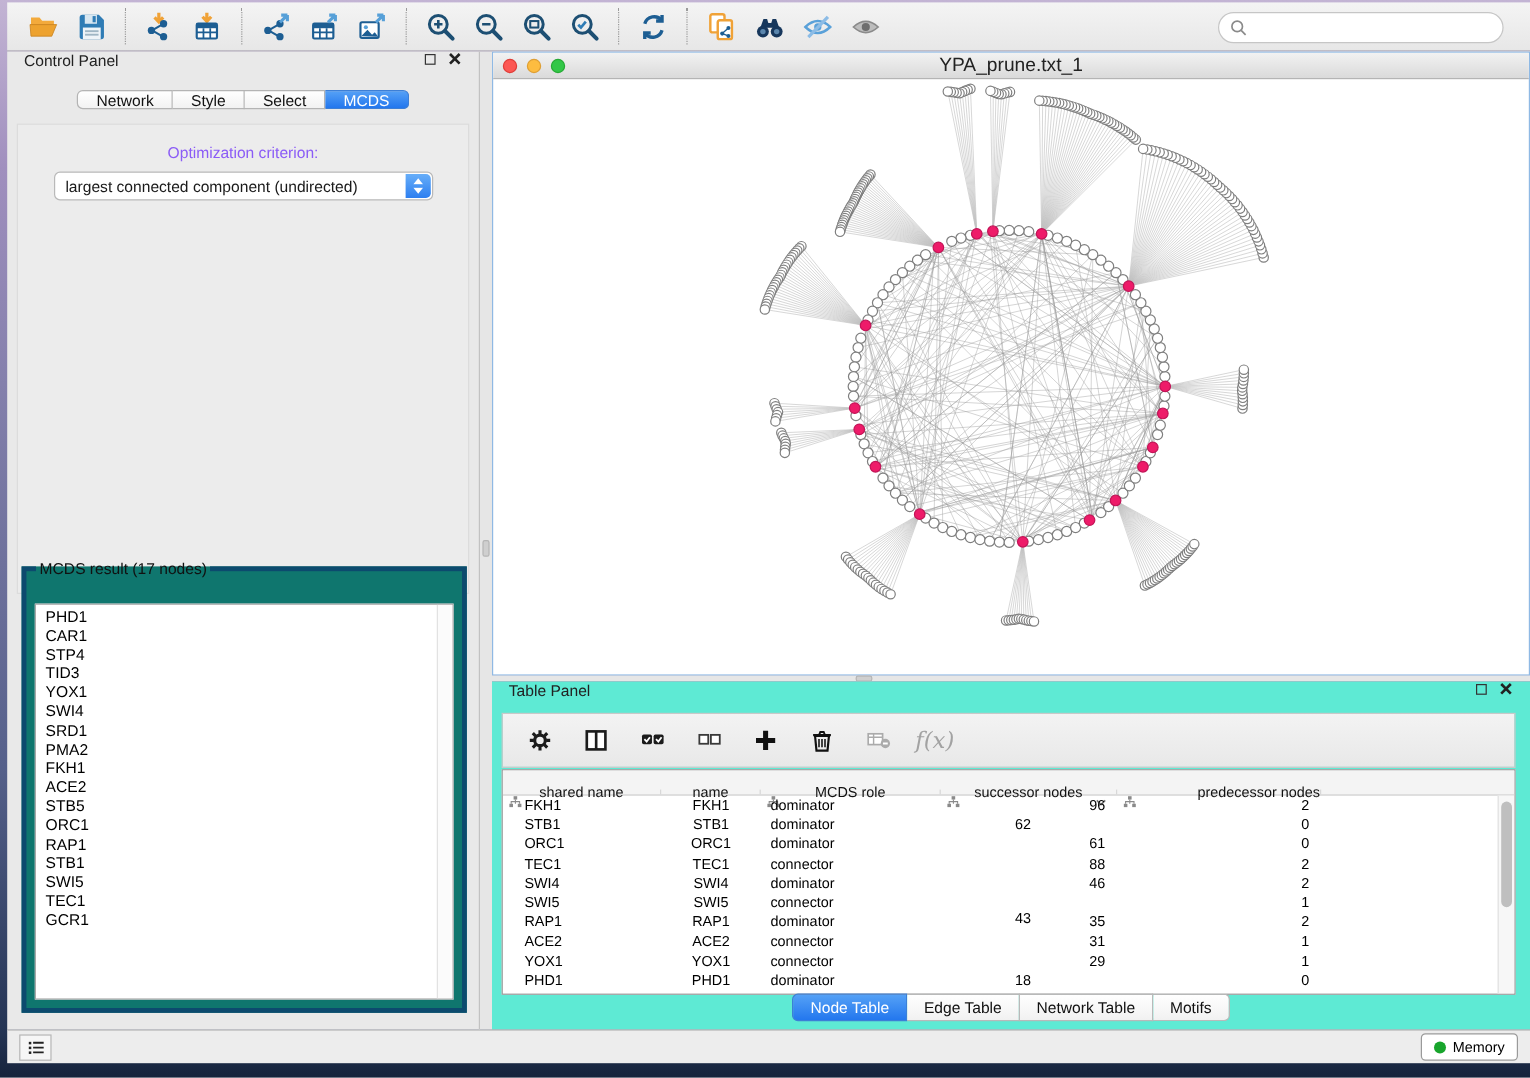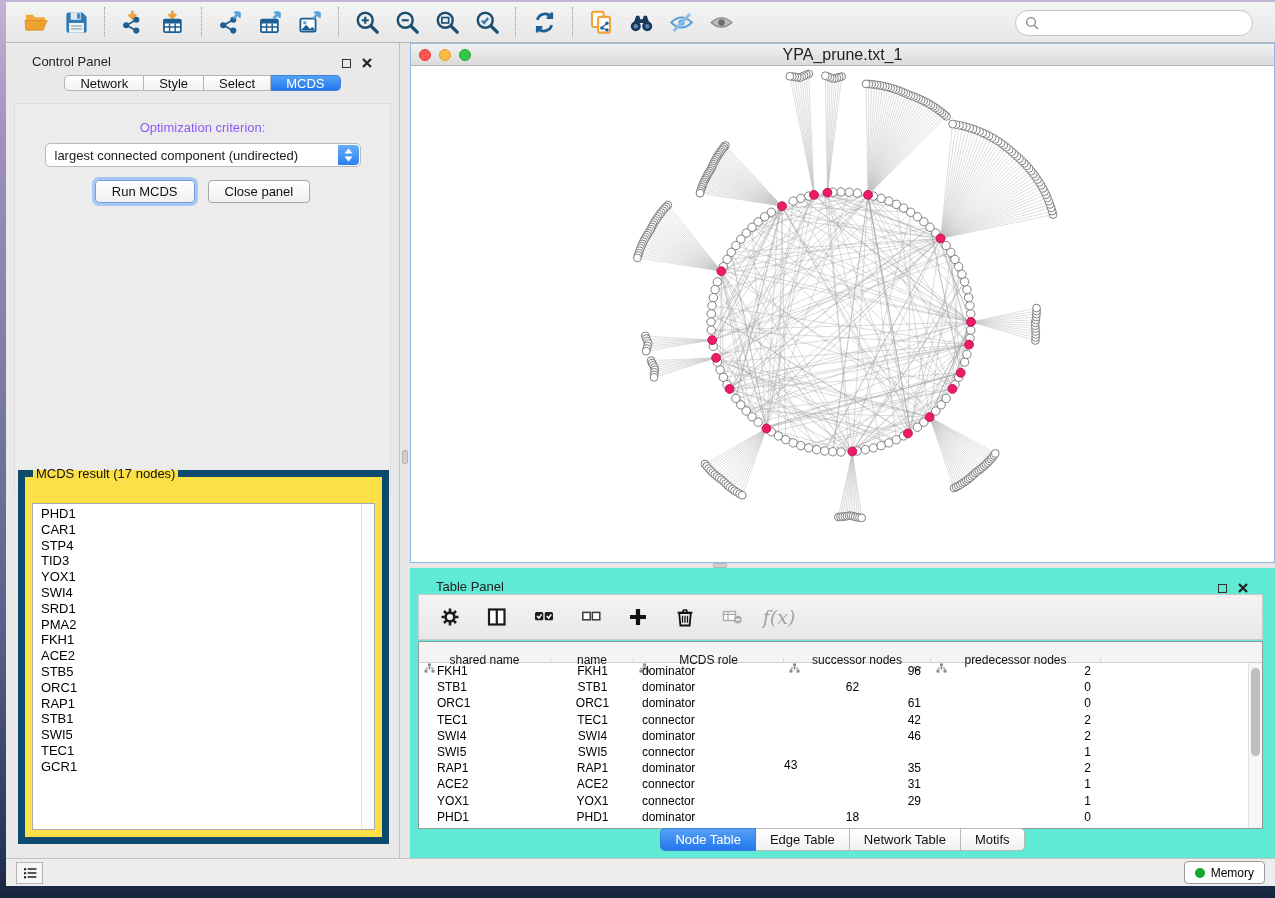--- a/index.html
+++ b/index.html
@@ -26,21 +26,21 @@
     background:#fff; border:1px solid #c6c6c6; border-radius:13px;
     display:flex; align-items:center; padding-left:9px;
   }
   .search-wrap input { border:none; outline:none; flex:1; font-size:13px; background:transparent; margin-left:5px; font-family:"Liberation Sans",sans-serif; }
 
   
   .control-panel {
     position:absolute; left:6px; top:43px; width:394px; bottom:40px;
     background:#e9e9e9; border-right:1px solid #c2c2c2;
   }
-  .panel-titlebar { height:26px; display:flex; align-items:flex-end; padding:0 26px; }
+  .panel-titlebar { height:26px; display:flex; align-items:flex-start; padding:0 14px; }
   .panel-title { font-size:13px; color:#222; }
   .panel-wbtns { margin-left:auto; display:flex; align-items:center; gap:10px; }
   .float-btn { width:9px; height:9px; border:1.5px solid #333; display:inline-block; background:#fff0; cursor:pointer; }
   .close-btn { width:12px; height:12px; cursor:pointer; }
   .close-btn svg { width:12px; height:12px; }
 
   .seg-tabs { display:flex; justify-content:center; margin-top:6px; }
   .seg-tab {
     height:16px; padding:0 15px; display:flex; align-items:center;
     background:linear-gradient(180deg,#ffffff,#f2f2f2);
@@ -70,21 +70,21 @@
   .mac-btn {
     height:23px; padding:0 16px; font-size:13px; color:#111;
     background:linear-gradient(180deg,#ffffff,#f0f0f0);
     border:1px solid #a8a8a8; border-radius:4px; cursor:pointer;
     font-family:"Liberation Sans",sans-serif;
   }
   .mac-btn.focused { box-shadow:0 0 0 3px #a6c8f3; border-color:#6f9fd8; }
 
   .mcds-fieldset {
     position:absolute; left:12px; right:10px; top:423px; bottom:14px;
-    border:7px solid #0c4a6e; padding:4px 6px 6px 6px; background:#fde047;
+    border:4px solid #0c4a6e; padding:4px 6px 6px 6px; background:#0f766e;
   }
   .mcds-fieldset legend { font-size:13px; color:#111; padding:0 3px; margin-left:2px; }
   .mcds-list {
     position:absolute; left:7px; right:7px; top:22px; bottom:7px;
     background:#fff; border:1px solid #a8a8a8; overflow:hidden; padding-top:2px;
   }
   .mcds-item { font-size:13px; line-height:15.8px; padding-left:8px; color:#000; }
   .mcds-scroll { position:absolute; right:0; top:0; bottom:0; width:13px; background:#fbfbfb; border-left:1px solid #e2e2e2; }
 
   
@@ -344,24 +344,20 @@
     <div class="dropdown">
       <span>largest connected component (undirected)</span>
       <span class="dd-stepper">
         <svg viewBox="0 0 9 6">
             <path d="M0.5 5.5 4.5 0.5 8.5 5.5z" fill="#fff"></path>
           </svg>
         <svg viewBox="0 0 9 6">
             <path d="M0.5 0.5 4.5 5.5 8.5 0.5z" fill="#fff"></path>
           </svg>
       </span>
-    </div>
-    <div class="btn-row">
-      <button class="mac-btn focused">Run MCDS</button>
-      <button class="mac-btn">Close panel</button>
     </div>
   </div>
   <fieldset class="mcds-fieldset">
     <legend>MCDS result (17 nodes)</legend>
     <div class="mcds-list" id="mcds-list">
       <div class="mcds-scroll"></div>
     <div class="mcds-item">PHD1</div>
         <div class="mcds-item">CAR1</div>
         <div class="mcds-item">STP4</div>
         <div class="mcds-item">TID3</div>
@@ -1302,21 +1298,21 @@
               <rect x="0.5" y="6.8" width="3" height="2.8"></rect>
               <rect x="7.5" y="6.8" width="3" height="2.8"></rect>
             </g>
             <path d="M5.5 3.3v1.7M2 6.8V5h7v1.8M5.5 5v1.8" stroke="#8a8a8a" stroke-width=".9" fill="none"></path>
           </svg>
           <span>successor nodes</span>
           <svg class="chev" viewBox="0 0 9 6">
             <path d="M1 1l3.5 3.5L8 1" stroke="#777" fill="none" stroke-width="1.4"></path>
           </svg>
         </div>
-        <div class="nt-th" style="width: 170px;">
+        <div class="nt-th" style="width: 170px; justify-content: flex-end;">
           <svg class="hier" viewBox="0 0 11 11">
             <g fill="#8a8a8a">
               <rect x="4" y="0.5" width="3" height="2.8"></rect>
               <rect x="0.5" y="6.8" width="3" height="2.8"></rect>
               <rect x="7.5" y="6.8" width="3" height="2.8"></rect>
             </g>
             <path d="M5.5 3.3v1.7M2 6.8V5h7v1.8M5.5 5v1.8" stroke="#8a8a8a" stroke-width=".9" fill="none"></path>
           </svg>
           <span>predecessor nodes</span>
         </div>
@@ -1340,35 +1336,35 @@
           <div class="nt-cell" style="width: 132px; text-align: left; padding-left: 18px; padding-right: 0px;">ORC1</div>
           <div class="nt-cell" style="width: 83px; text-align: center; padding-left: 0px; padding-right: 0px;">ORC1</div>
           <div class="nt-cell" style="width: 150px; text-align: left; padding-left: 8px; padding-right: 0px;">dominator</div>
           <div class="nt-cell" style="width: 147px; text-align: right; padding-left: 0px; padding-right: 10px;">61</div>
           <div class="nt-cell" style="width: 170px; text-align: right; padding-left: 0px; padding-right: 10px;">0</div>
         </div>
         <div class="nt-row">
           <div class="nt-cell" style="width: 132px; text-align: left; padding-left: 18px; padding-right: 0px;">TEC1</div>
           <div class="nt-cell" style="width: 83px; text-align: center; padding-left: 0px; padding-right: 0px;">TEC1</div>
           <div class="nt-cell" style="width: 150px; text-align: left; padding-left: 8px; padding-right: 0px;">connector</div>
-          <div class="nt-cell" style="width: 147px; text-align: right; padding-left: 0px; padding-right: 10px;">42</div>
+          <div class="nt-cell" style="width: 147px; text-align: right; padding-left: 0px; padding-right: 10px;">88</div>
           <div class="nt-cell" style="width: 170px; text-align: right; padding-left: 0px; padding-right: 10px;">2</div>
         </div>
         <div class="nt-row">
           <div class="nt-cell" style="width: 132px; text-align: left; padding-left: 18px; padding-right: 0px;">SWI4</div>
           <div class="nt-cell" style="width: 83px; text-align: center; padding-left: 0px; padding-right: 0px;">SWI4</div>
           <div class="nt-cell" style="width: 150px; text-align: left; padding-left: 8px; padding-right: 0px;">dominator</div>
           <div class="nt-cell" style="width: 147px; text-align: right; padding-left: 0px; padding-right: 10px;">46</div>
           <div class="nt-cell" style="width: 170px; text-align: right; padding-left: 0px; padding-right: 10px;">2</div>
         </div>
         <div class="nt-row">
           <div class="nt-cell" style="width: 132px; text-align: left; padding-left: 18px; padding-right: 0px;">SWI5</div>
           <div class="nt-cell" style="width: 83px; text-align: center; padding-left: 0px; padding-right: 0px;">SWI5</div>
           <div class="nt-cell" style="width: 150px; text-align: left; padding-left: 8px; padding-right: 0px;">connector</div>
-          <div class="nt-cell" style="width: 147px; text-align: left; padding-left: 0px; padding-right: 10px; margin-top: 25px;">43</div>
+          <div class="nt-cell" style="width: 147px; text-align: center; padding-left: 0px; padding-right: 10px; margin-top: 25px;">43</div>
           <div class="nt-cell" style="width: 170px; text-align: right; padding-left: 0px; padding-right: 10px;">1</div>
         </div>
         <div class="nt-row">
           <div class="nt-cell" style="width: 132px; text-align: left; padding-left: 18px; padding-right: 0px;">RAP1</div>
           <div class="nt-cell" style="width: 83px; text-align: center; padding-left: 0px; padding-right: 0px;">RAP1</div>
           <div class="nt-cell" style="width: 150px; text-align: left; padding-left: 8px; padding-right: 0px;">dominator</div>
           <div class="nt-cell" style="width: 147px; text-align: right; padding-left: 0px; padding-right: 10px;">35</div>
           <div class="nt-cell" style="width: 170px; text-align: right; padding-left: 0px; padding-right: 10px;">2</div>
         </div>
         <div class="nt-row">

